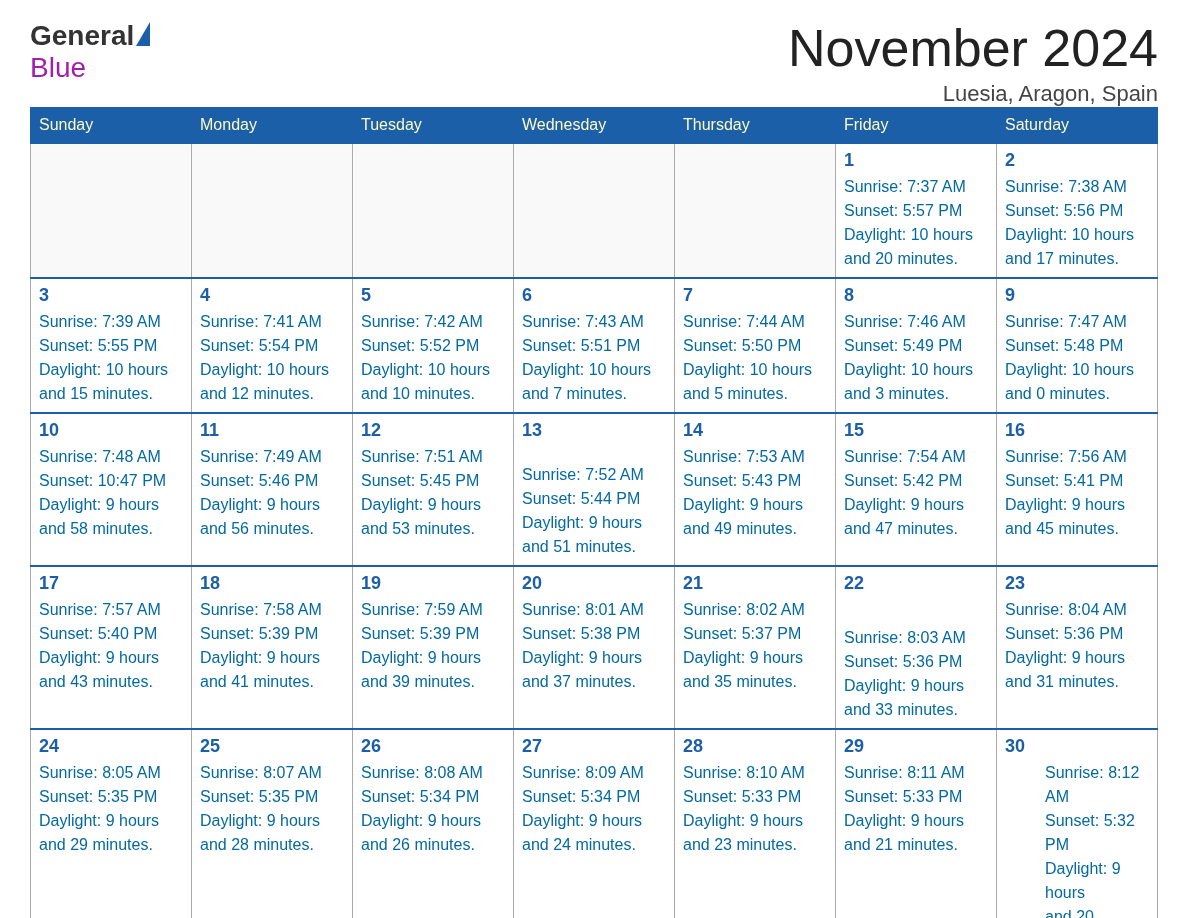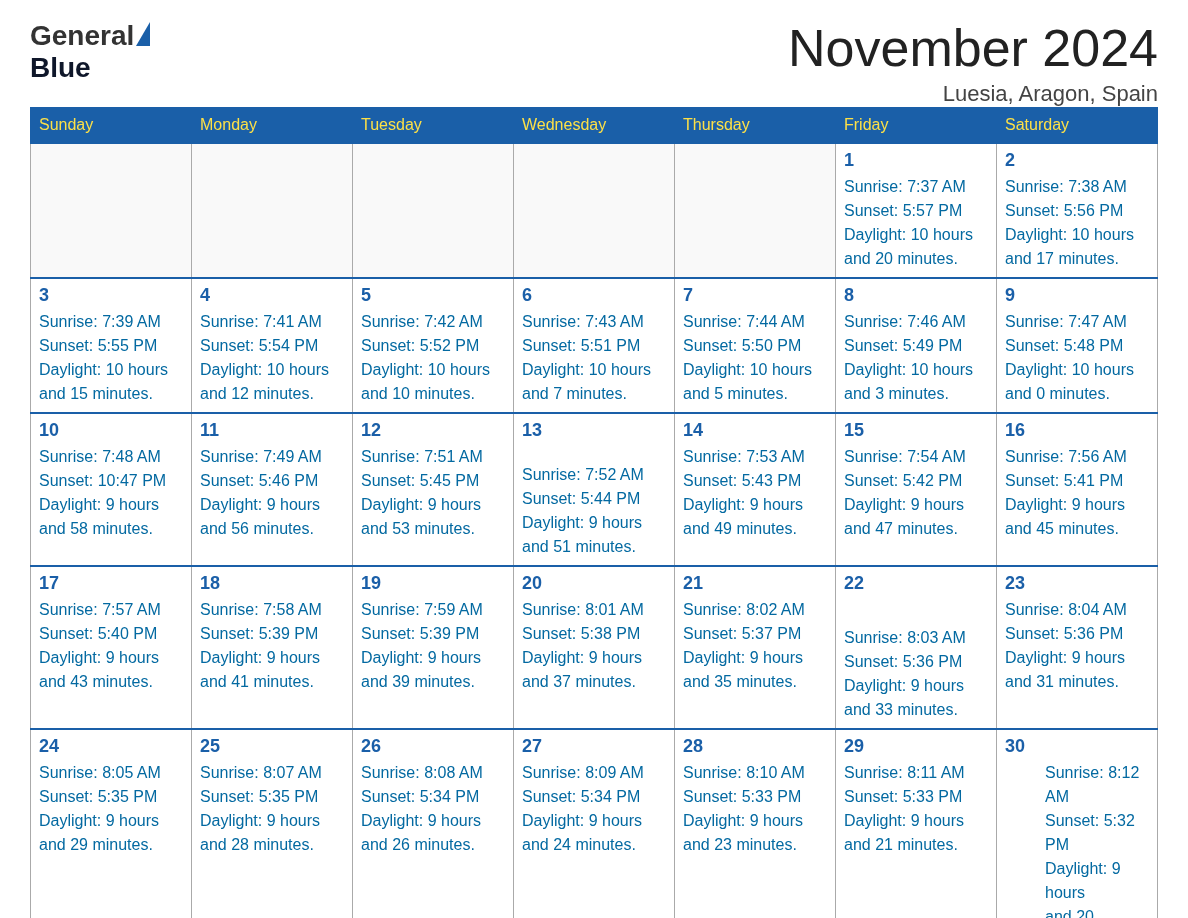--- a/index.html
+++ b/index.html
@@ -33,23 +33,23 @@
       height: 0;
       border-left: 14px solid transparent;
       border-right: 0px solid transparent;
       border-bottom: 24px solid #1a5fa8;
       display: inline-block;
       margin: 0 2px;
       position: relative;
       top: -2px;
     }
     .logo-blue {
-      color: #0f172a;
+      color: #a21caf;
       font-size: 28px;
-      font-weight: bold;
+      font-weight: normal;
     }
     .title-area {
       text-align: right;
     }
     .month-title {
       font-size: 52px;
       font-weight: normal;
       color: #222;
       line-height: 1.1;
     }
@@ -58,21 +58,21 @@
       color: #444;
       margin-top: 4px;
     }
     table {
       width: 100%;
       border-collapse: collapse;
       table-layout: fixed;
     }
     th {
       background-color: #1a5fa8;
-      color: #fde047;
+      color: #fef9c3;
       font-size: 16px;
       font-weight: normal;
       padding: 8px 8px;
       text-align: left;
       border: 1px solid #1a5fa8;
     }
     td {
       border: 1px solid #aaa;
       vertical-align: top;
       padding: 6px 8px;

